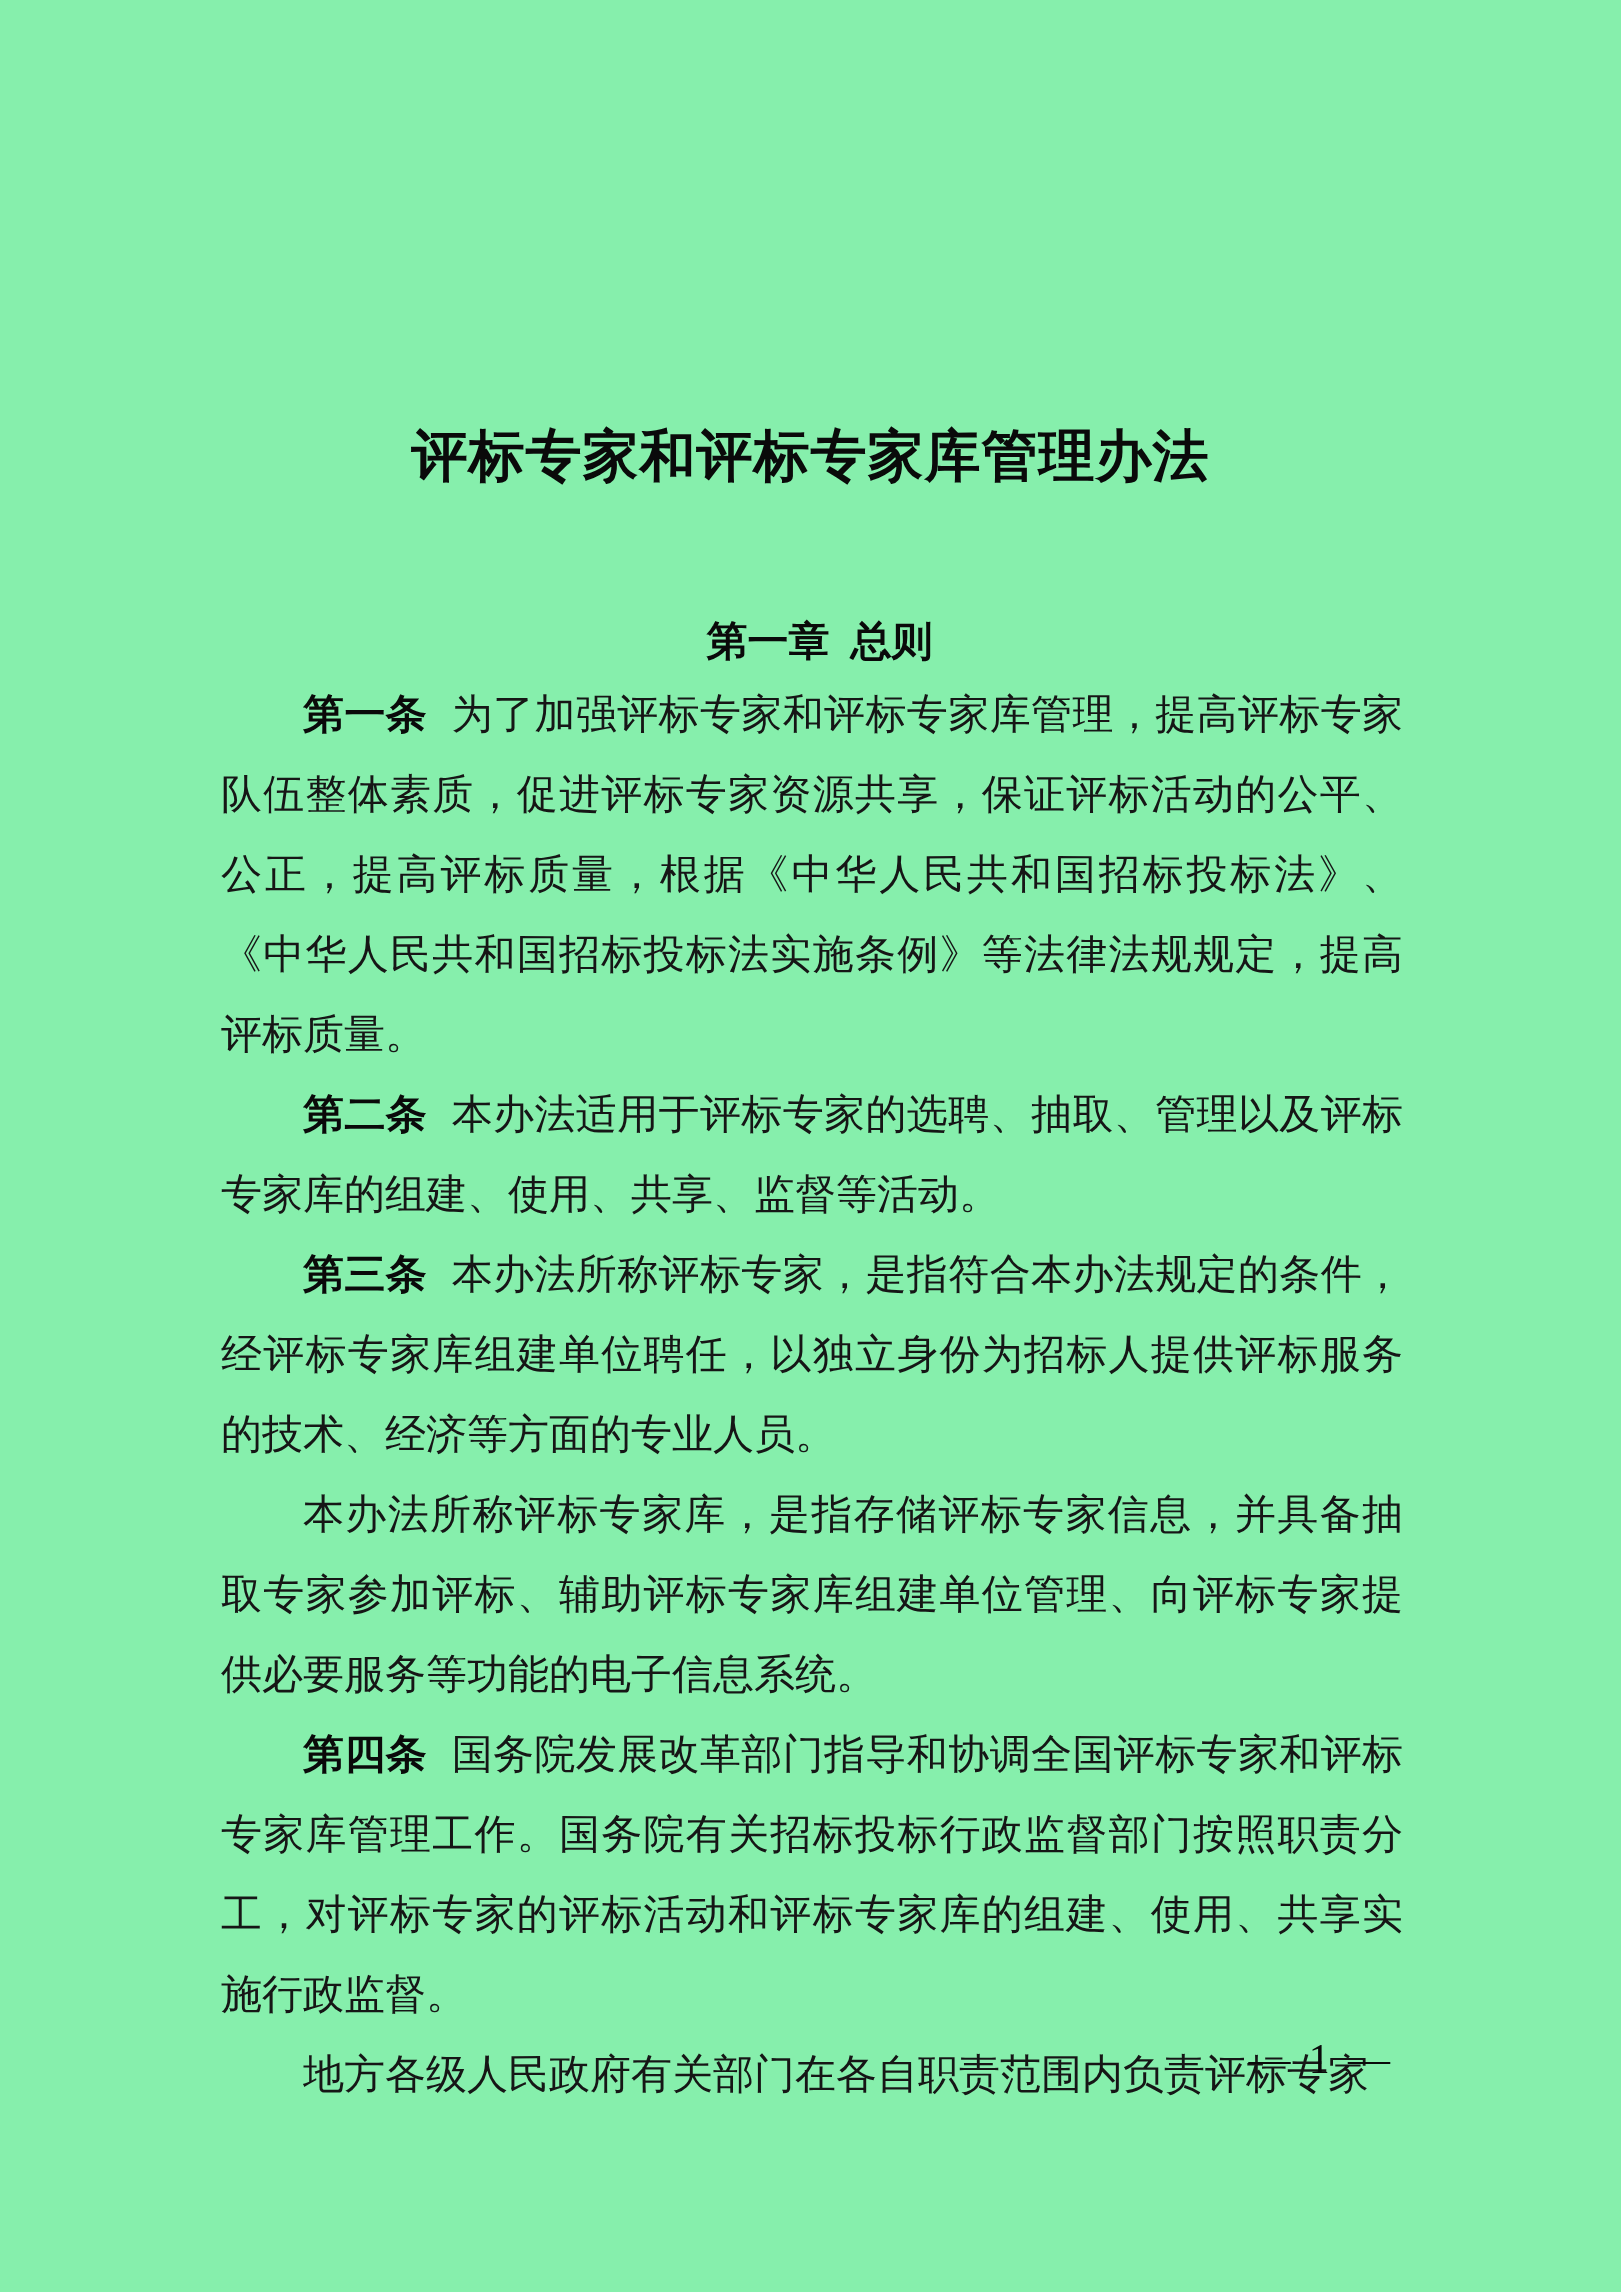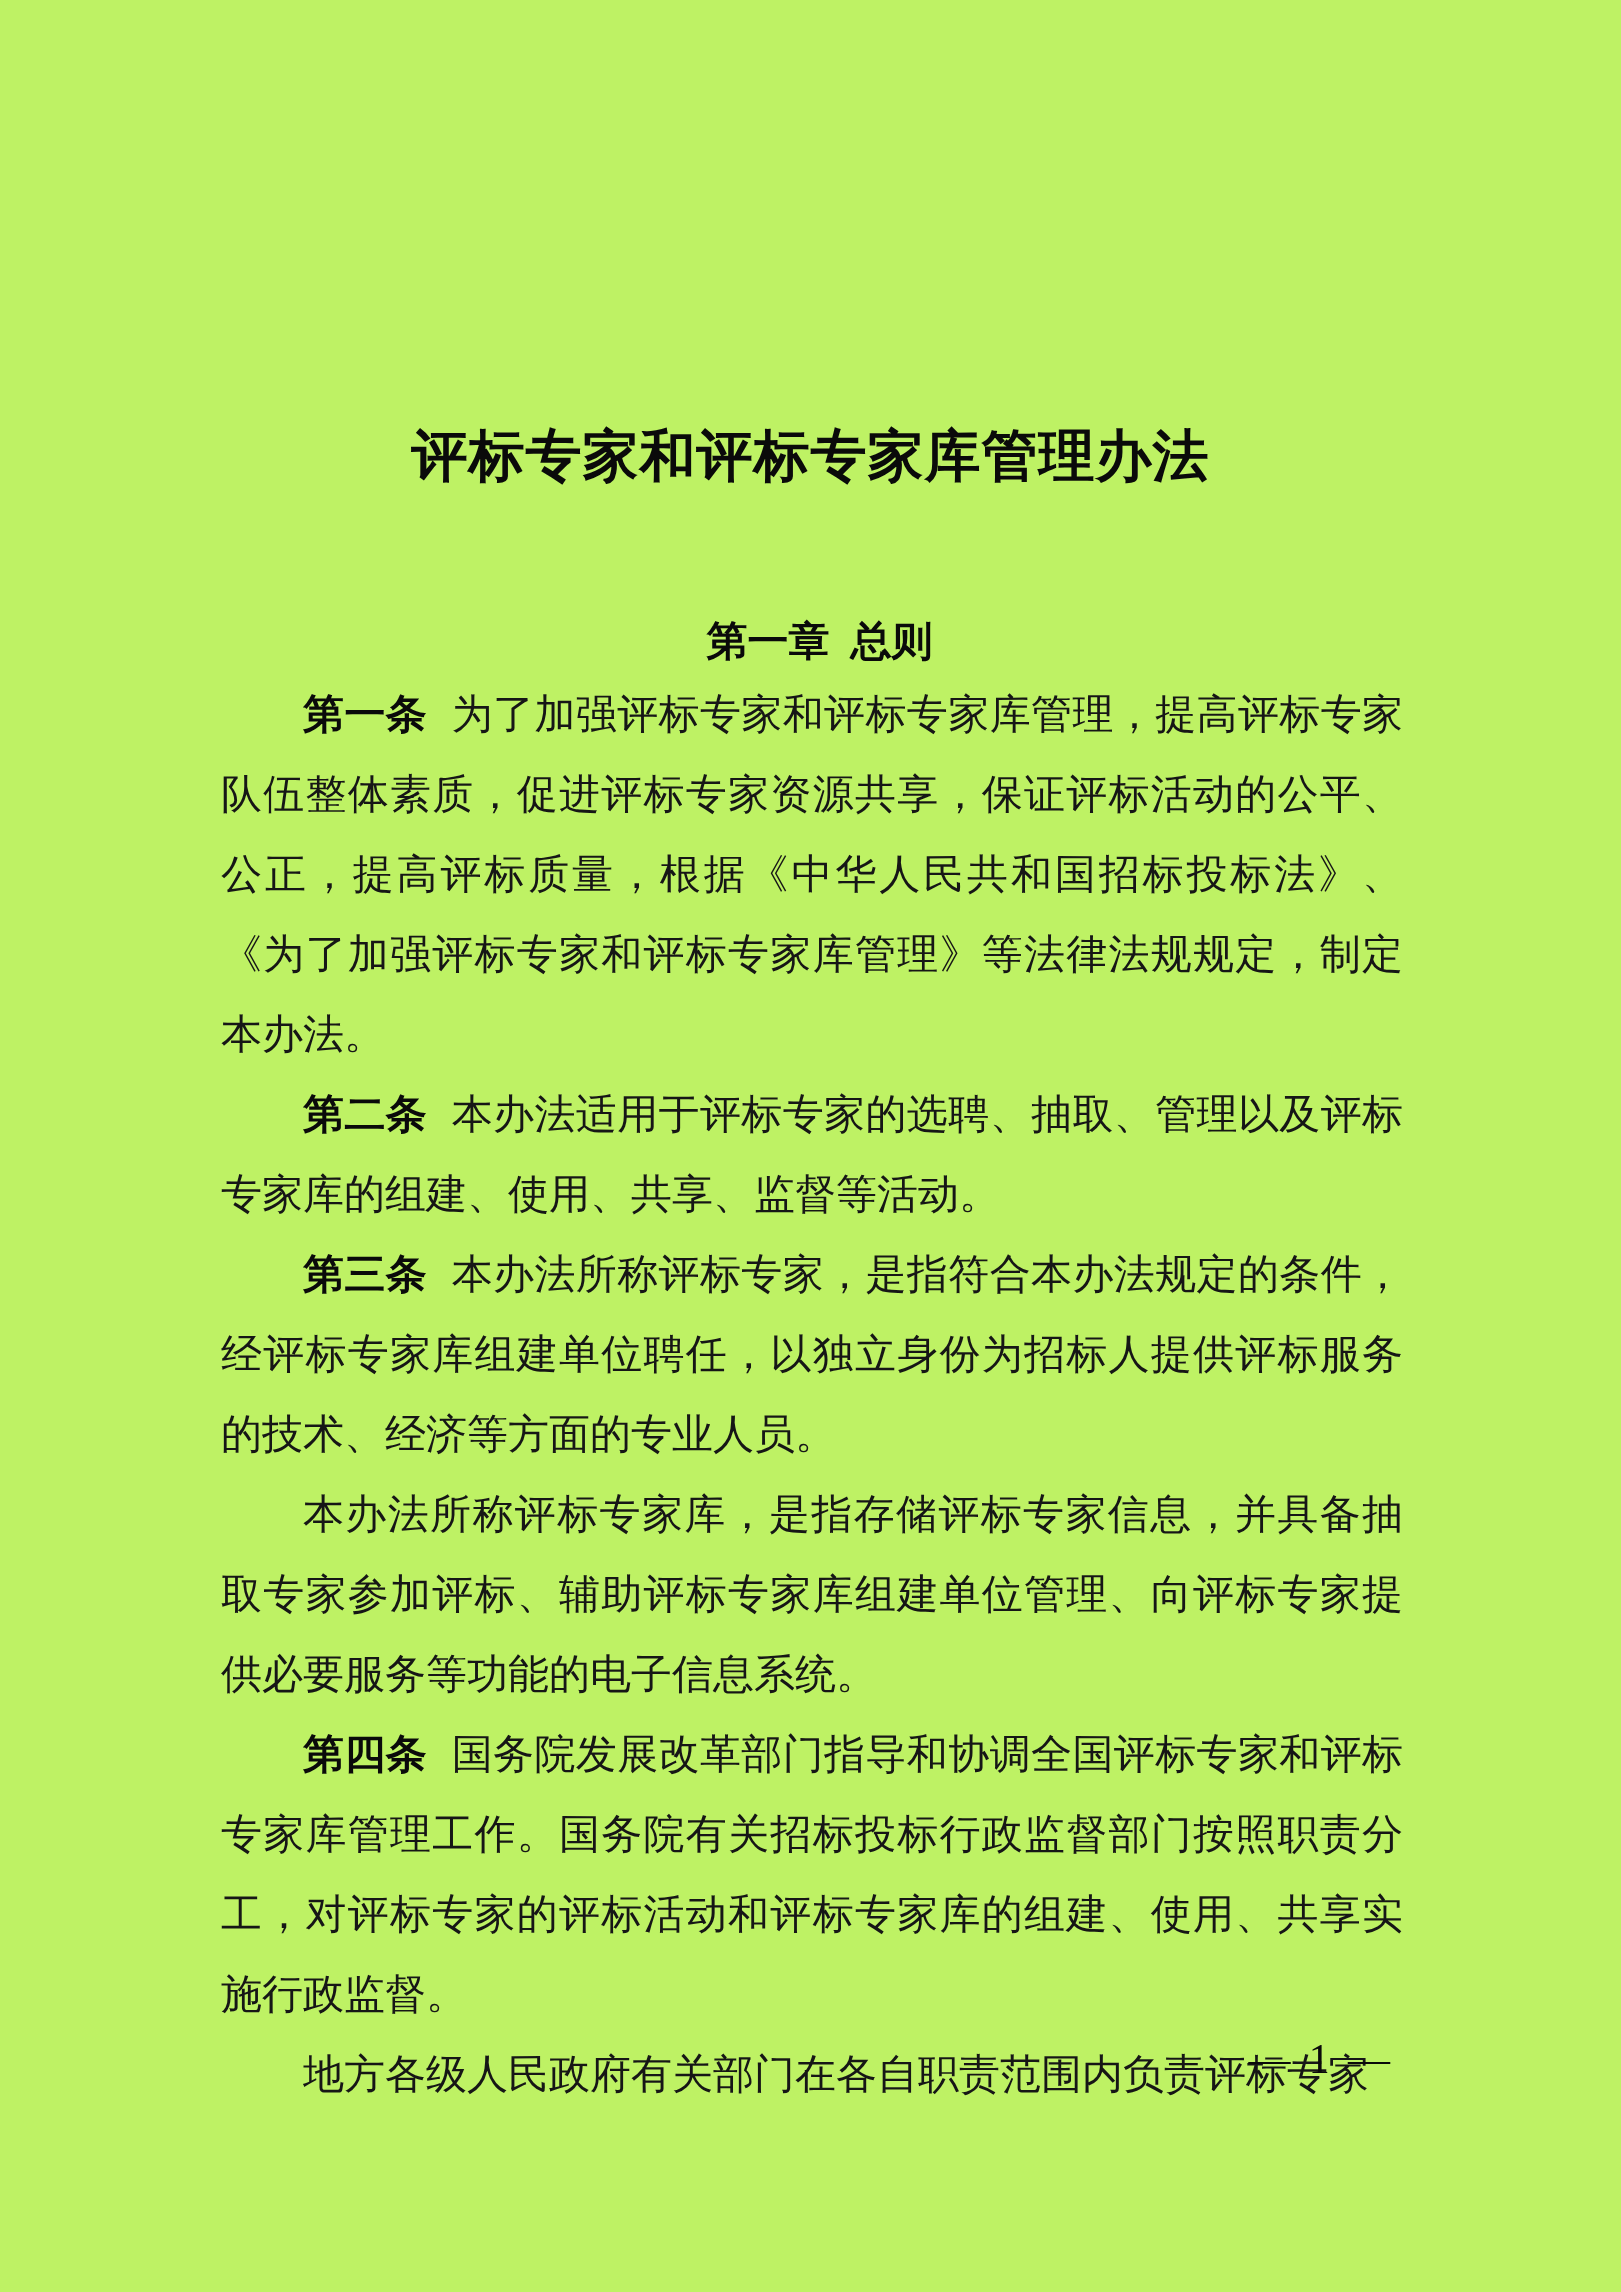--- a/index.html
+++ b/index.html
@@ -4,21 +4,21 @@
 <style>
   html, body {
     margin: 0;
     padding: 0;
     background: #ffffff;
   }
   .page {
     position: relative;
     width: 1621px;
     height: 2293px;
-    background: #bef264;
+    background: #86efac;
     color: #111111;
     overflow: hidden;
     font-family: "Liberation Serif", "DejaVu Serif", serif;
   }
   .doc-title {
     position: absolute;
     top: 417px;
     left: 0;
     width: 100%;
     margin: 0;
@@ -81,21 +81,21 @@
 </style>
 </head>
 <body>
 
 <div class="page">
   <h1 class="doc-title">评标专家和评标专家库管理办法</h1>
 
   <h2 class="chapter">第一章 总则</h2>
 
   <div class="body-text" id="paragraphs">
-      <p class="para"><span class="lead">第一条</span><span class="ptext">为了加强评标专家和评标专家库管理，提高评标专家队伍整体素质，促进评标专家资源共享，保证评标活动的公平、公正，提高评标质量，根据《中华人民共和国招标投标法》、《为了加强评标专家和评标专家库管理》等法律法规规定，制定本办法。</span></p>
+      <p class="para"><span class="lead">第一条</span><span class="ptext">为了加强评标专家和评标专家库管理，提高评标专家队伍整体素质，促进评标专家资源共享，保证评标活动的公平、公正，提高评标质量，根据《中华人民共和国招标投标法》、《中华人民共和国招标投标法实施条例》等法律法规规定，提高评标质量。</span></p>
       <p class="para"><span class="lead">第二条</span><span class="ptext">本办法适用于评标专家的选聘、抽取、管理以及评标专家库的组建、使用、共享、监督等活动。</span></p>
       <p class="para"><span class="lead">第三条</span><span class="ptext">本办法所称评标专家，是指符合本办法规定的条件，经评标专家库组建单位聘任，以独立身份为招标人提供评标服务的技术、经济等方面的专业人员。</span></p>
       <p class="para"><span class="ptext">本办法所称评标专家库，是指存储评标专家信息，并具备抽取专家参加评标、辅助评标专家库组建单位管理、向评标专家提供必要服务等功能的电子信息系统。</span></p>
       <p class="para"><span class="lead">第四条</span><span class="ptext">国务院发展改革部门指导和协调全国评标专家和评标专家库管理工作。国务院有关招标投标行政监督部门按照职责分工，对评标专家的评标活动和评标专家库的组建、使用、共享实施行政监督。</span></p>
       <p class="para"><span class="ptext">地方各级人民政府有关部门在各自职责范围内负责评标专家</span></p>
     </div>
 
   <div class="page-number">— 1 —</div>
 </div>
 

